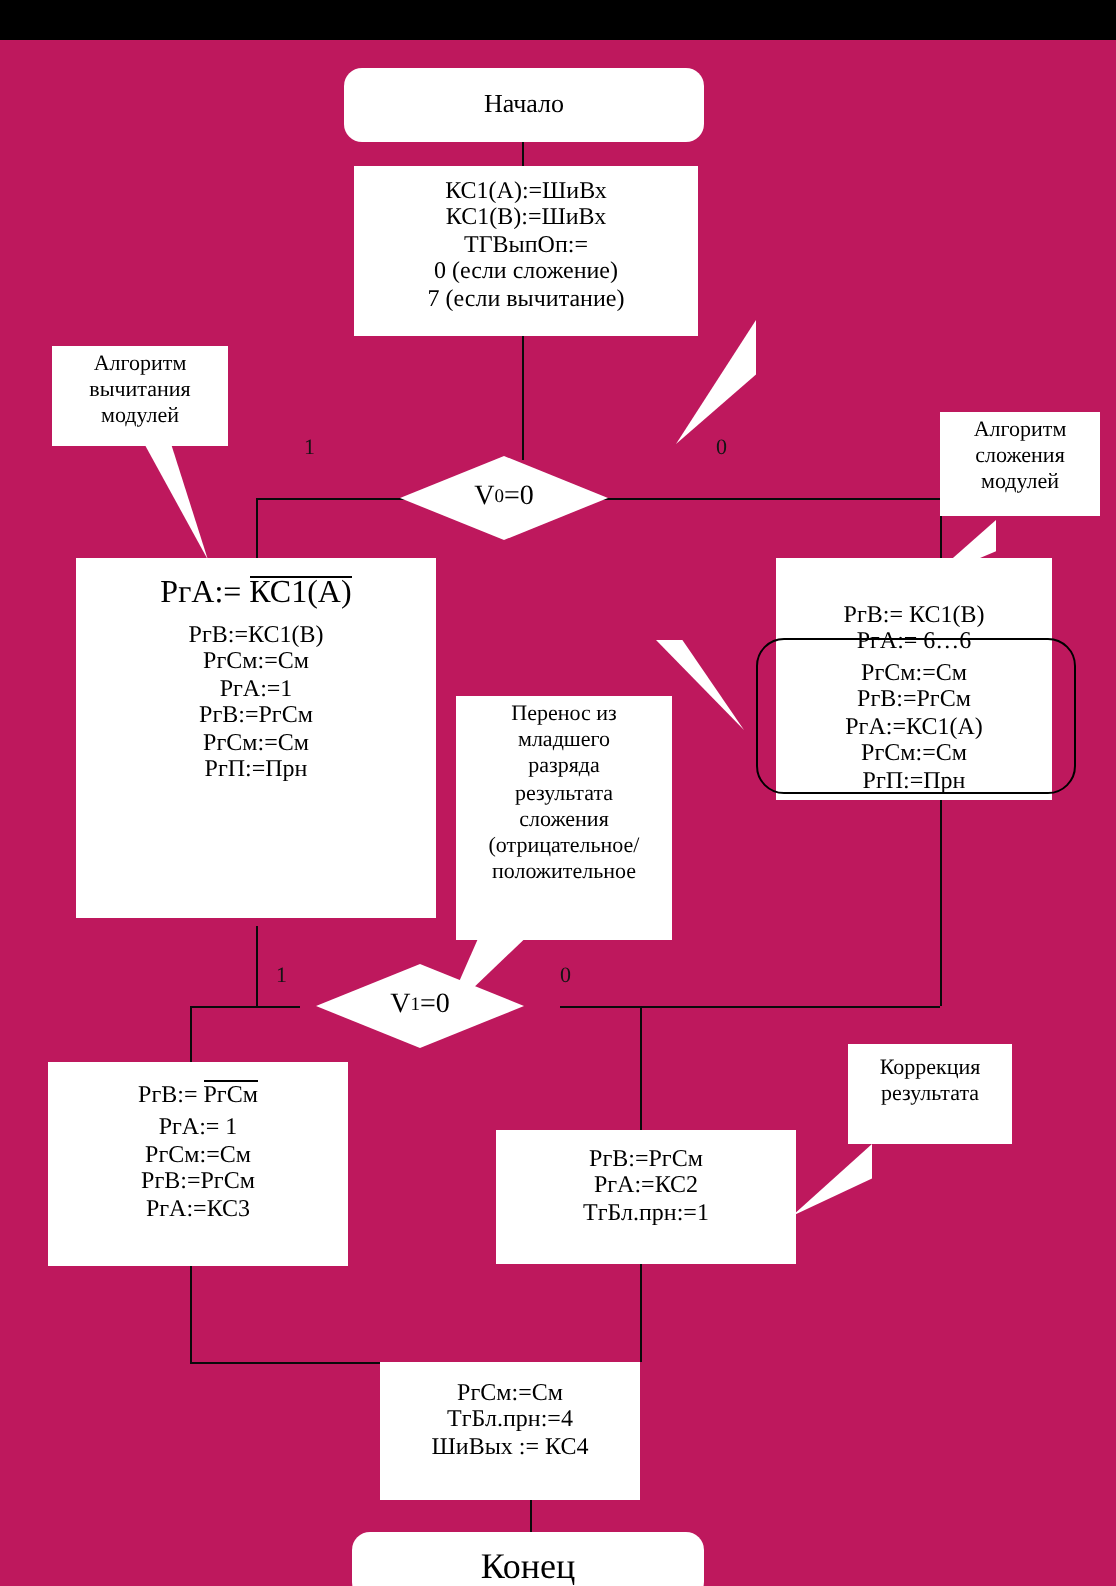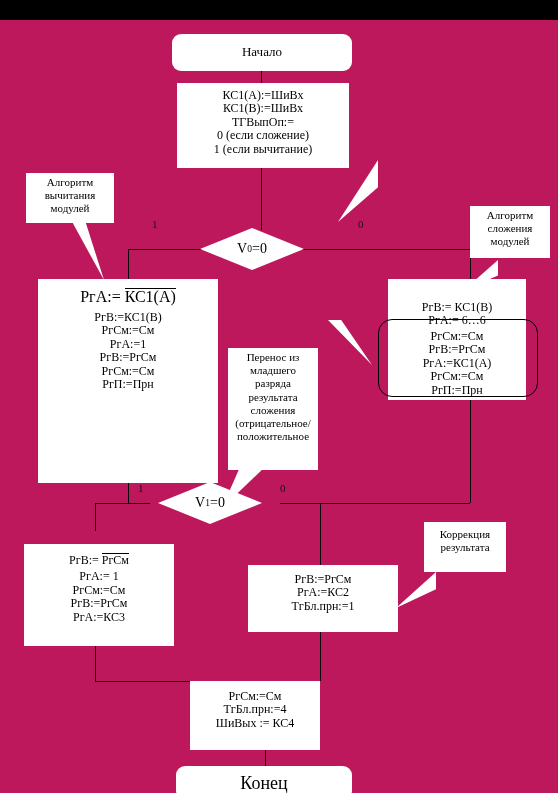--- a/index.html
+++ b/index.html
@@ -139,21 +139,21 @@
 
   <div class="box terminator" style="left:172px; top:14px; width:180px; height:37px; font-size:13px;">
     <span class="ln">Начало</span>
   </div>
 
   <div class="box process" style="left:177px; top:63px; width:172px; height:85px; padding-top:6px; font-size:12px;">
     <span class="ln">КС1(А):=ШиВх</span>
     <span class="ln">КС1(В):=ШиВх</span>
     <span class="ln">ТГВыпОп:=</span>
     <span class="ln">0 (если сложение)</span>
-    <span class="ln">1 (если вычитание)</span>
+    <span class="ln">7 (если вычитание)</span>
   </div>
 
   <div class="tail" style="left:338px; top:140px; width:40px; height:62px; clip-path: polygon(100% 0%, 100% 44%, 0% 100%);"></div>
 
   <div class="tail" style="left:70px; top:198px; width:34px; height:62px; clip-path: polygon(0% 0%, 42% 0%, 100% 100%);"></div>
   <div class="callout" style="left:26px; top:153px; width:88px; height:50px; padding-top:3px; font-size:11px;">
     <span class="ln">Алгоритм</span>
     <span class="ln">вычитания</span>
     <span class="ln">модулей</span>
   </div>
@@ -167,21 +167,21 @@
 
   <div class="diamond" style="left:200px; top:208px; width:104px; height:42px;">
     <div class="dshape"></div>
     <div class="dlabel" style="font-size:14px;">
       <span>V</span>
         <sub>0</sub>
         <span>=0</span>
     </div>
   </div>
 
-  <div class="box process" style="left:38px; top:259px; width:180px; height:204px; padding-top:9px; font-size:12px;">
+  <div class="box process" style="left:38px; top:259px; width:180px; height:180px; padding-top:9px; font-size:12px;">
     <span class="ln big">
       <span>РгА:=</span>
       <span class="ovl">КС1(А)</span>
     </span>
     <span class="ln" style="margin-top:5px;">РгВ:=КС1(В)</span>
     <span class="ln">РгСм:=См</span>
     <span class="ln">РгА:=1</span>
     <span class="ln">РгВ:=РгСм</span>
     <span class="ln">РгСм:=См</span>
     <span class="ln">РгП:=Прн</span>
@@ -194,40 +194,40 @@
     <span class="ln">РгВ:=РгСм</span>
     <span class="ln">РгА:=КС1(А)</span>
     <span class="ln">РгСм:=См</span>
     <span class="ln">РгП:=Прн</span>
   </div>
   <div class="subframe" style="left:378px; top:299px; width:160px; height:78px;"></div>
 
   <div class="tail" style="left:328px; top:300px; width:44px; height:45px; clip-path: polygon(0% 0%, 30% 0%, 100% 100%);"></div>
 
   <div class="tail" style="left:222px; top:444px; width:46px; height:44px; clip-path: polygon(42% 0%, 100% 0%, 0% 100%);"></div>
-  <div class="callout" style="left:228px; top:328px; width:90px; height:122px; padding-top:3px; font-size:11px;">
+  <div class="callout" style="left:228px; top:328px; width:108px; height:122px; padding-top:3px; font-size:11px;">
     <span class="ln">Перенос из</span>
     <span class="ln">младшего</span>
     <span class="ln">разряда</span>
     <span class="ln">результата</span>
     <span class="ln">сложения</span>
     <span class="ln">(отрицательное/</span>
     <span class="ln">положительное</span>
   </div>
 
   <div class="diamond" style="left:158px; top:462px; width:104px; height:42px;">
     <div class="dshape"></div>
     <div class="dlabel" style="font-size:14px;">
       <span>V</span>
         <sub>1</sub>
         <span>=0</span>
     </div>
   </div>
 
-  <div class="box process" style="left:24px; top:524px; width:150px; height:102px; padding-top:9px; font-size:12px;">
+  <div class="box process" style="left:24px; top:511px; width:150px; height:102px; padding-top:9px; font-size:12px;">
     <span class="ln">
       <span>РгВ:=</span>
       <span class="ovl">РгСм</span>
     </span>
     <span class="ln" style="margin-top:3px;">РгА:= 1</span>
     <span class="ln">РгСм:=См</span>
     <span class="ln">РгВ:=РгСм</span>
     <span class="ln">РгА:=КС3</span>
   </div>
 

